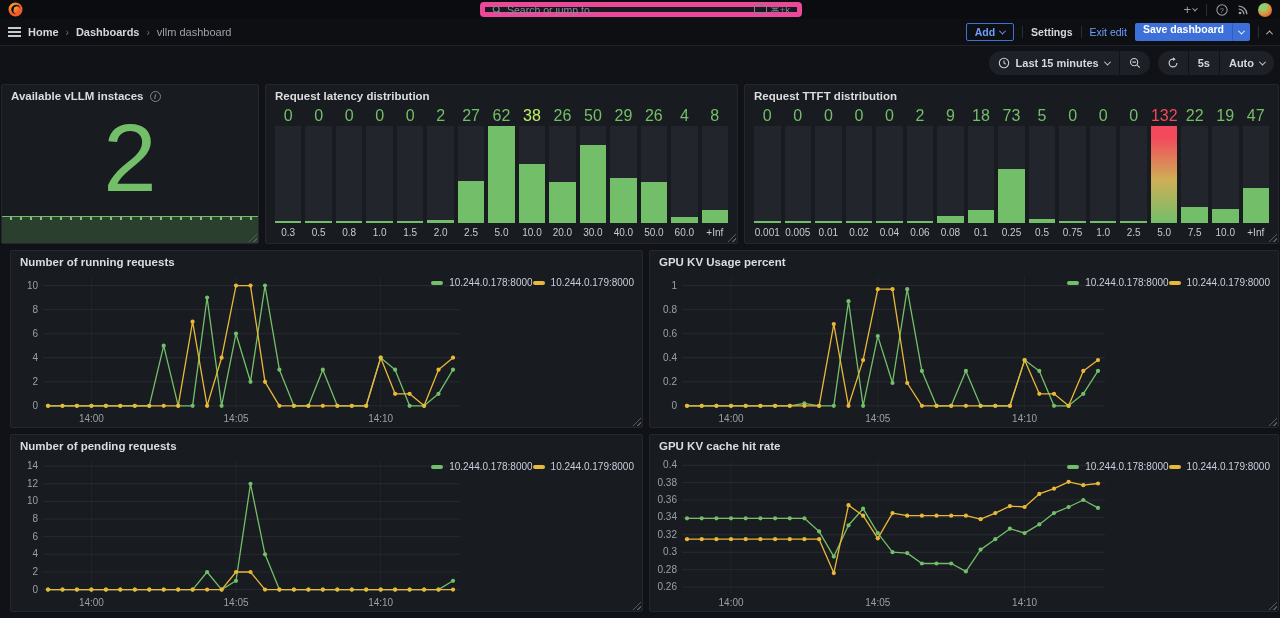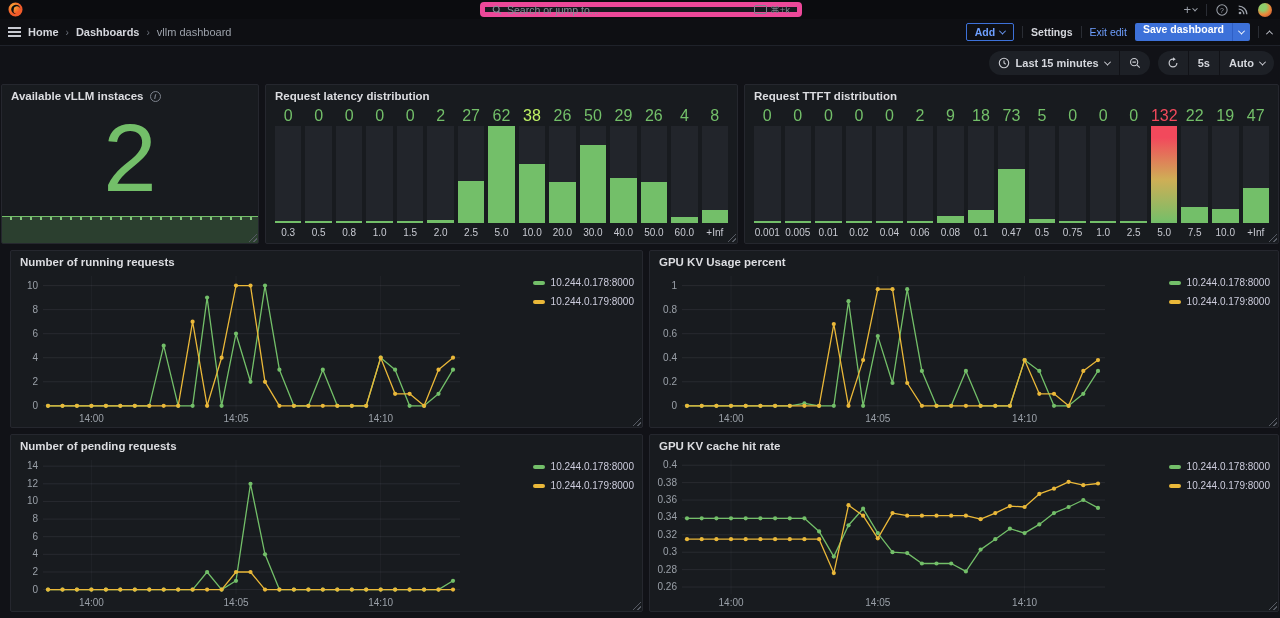--- a/index.html
+++ b/index.html
@@ -81,21 +81,21 @@
   .bcol { flex:1; display:flex; flex-direction:column; min-width:0; }
   .bval { height:20px; font-size:16px; text-align:center; line-height:20px; }
   .btrack { flex:1; background:#22252b; position:relative; }
   .bfill { position:absolute; left:0; right:0; bottom:0; background:#73bf69; }
   .blab { height:16px; font-size:10px; color:#c8cad2; text-align:center; padding-top:4px;
     white-space:nowrap; }
 
   
   .chart { flex:1; position:relative; margin:1px 4px 2px; }
   .chart svg { position:absolute; inset:0; }
-  .legend { position:absolute; top:7px; right:4px; display:flex; flex-direction:column; gap:8px; }
+  .legend { position:absolute; top:7px; right:4px; display:flex; flex-direction:row; gap:0; }
   .litem { display:flex; align-items:center; gap:6px; font-size:10px; color:#ccccdc; }
   .ldash { width:12px; height:4px; border-radius:2px; display:inline-block; }
 </style>
 </head>
 <body>
 
 <div class="topnav">
   <svg class="logo" viewBox="0 0 16 16">
     <defs>
         <radialGradient id="glg" cx="35%" cy="30%">
@@ -389,21 +389,21 @@
             <div class="btrack">
               <div class="bfill" style="height:13.636363636363635%;background:#73BF69;"></div>
             </div>
             <div class="blab">0.1</div>
           </div>
           <div class="bcol">
             <div class="bval" style="color:#73BF69">73</div>
             <div class="btrack">
               <div class="bfill" style="height:55.3030303030303%;background:#73BF69;"></div>
             </div>
-            <div class="blab">0.47</div>
+            <div class="blab">0.25</div>
           </div>
           <div class="bcol">
             <div class="bval" style="color:#73BF69">5</div>
             <div class="btrack">
               <div class="bfill" style="height:3.787878787878788%;background:#73BF69;"></div>
             </div>
             <div class="blab">0.5</div>
           </div>
           <div class="bcol">
             <div class="bval" style="color:#73BF69">0</div>

